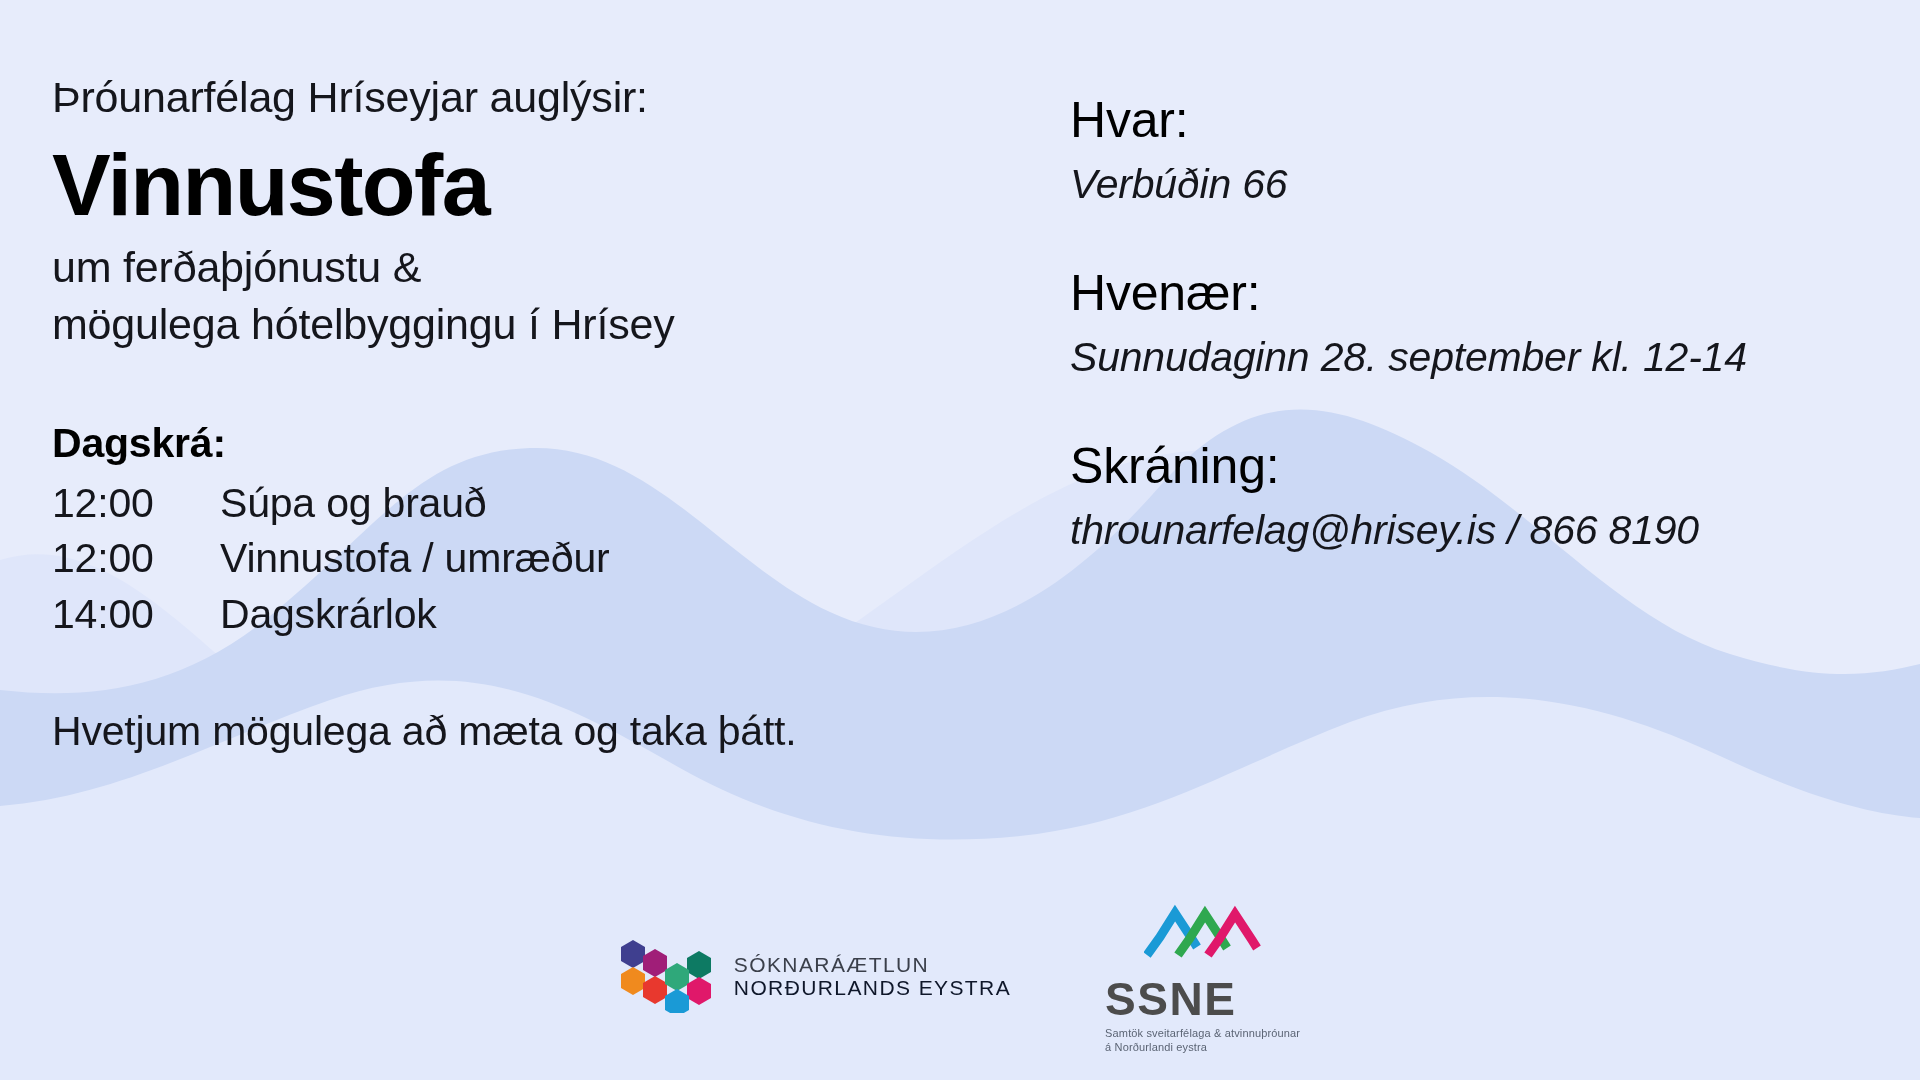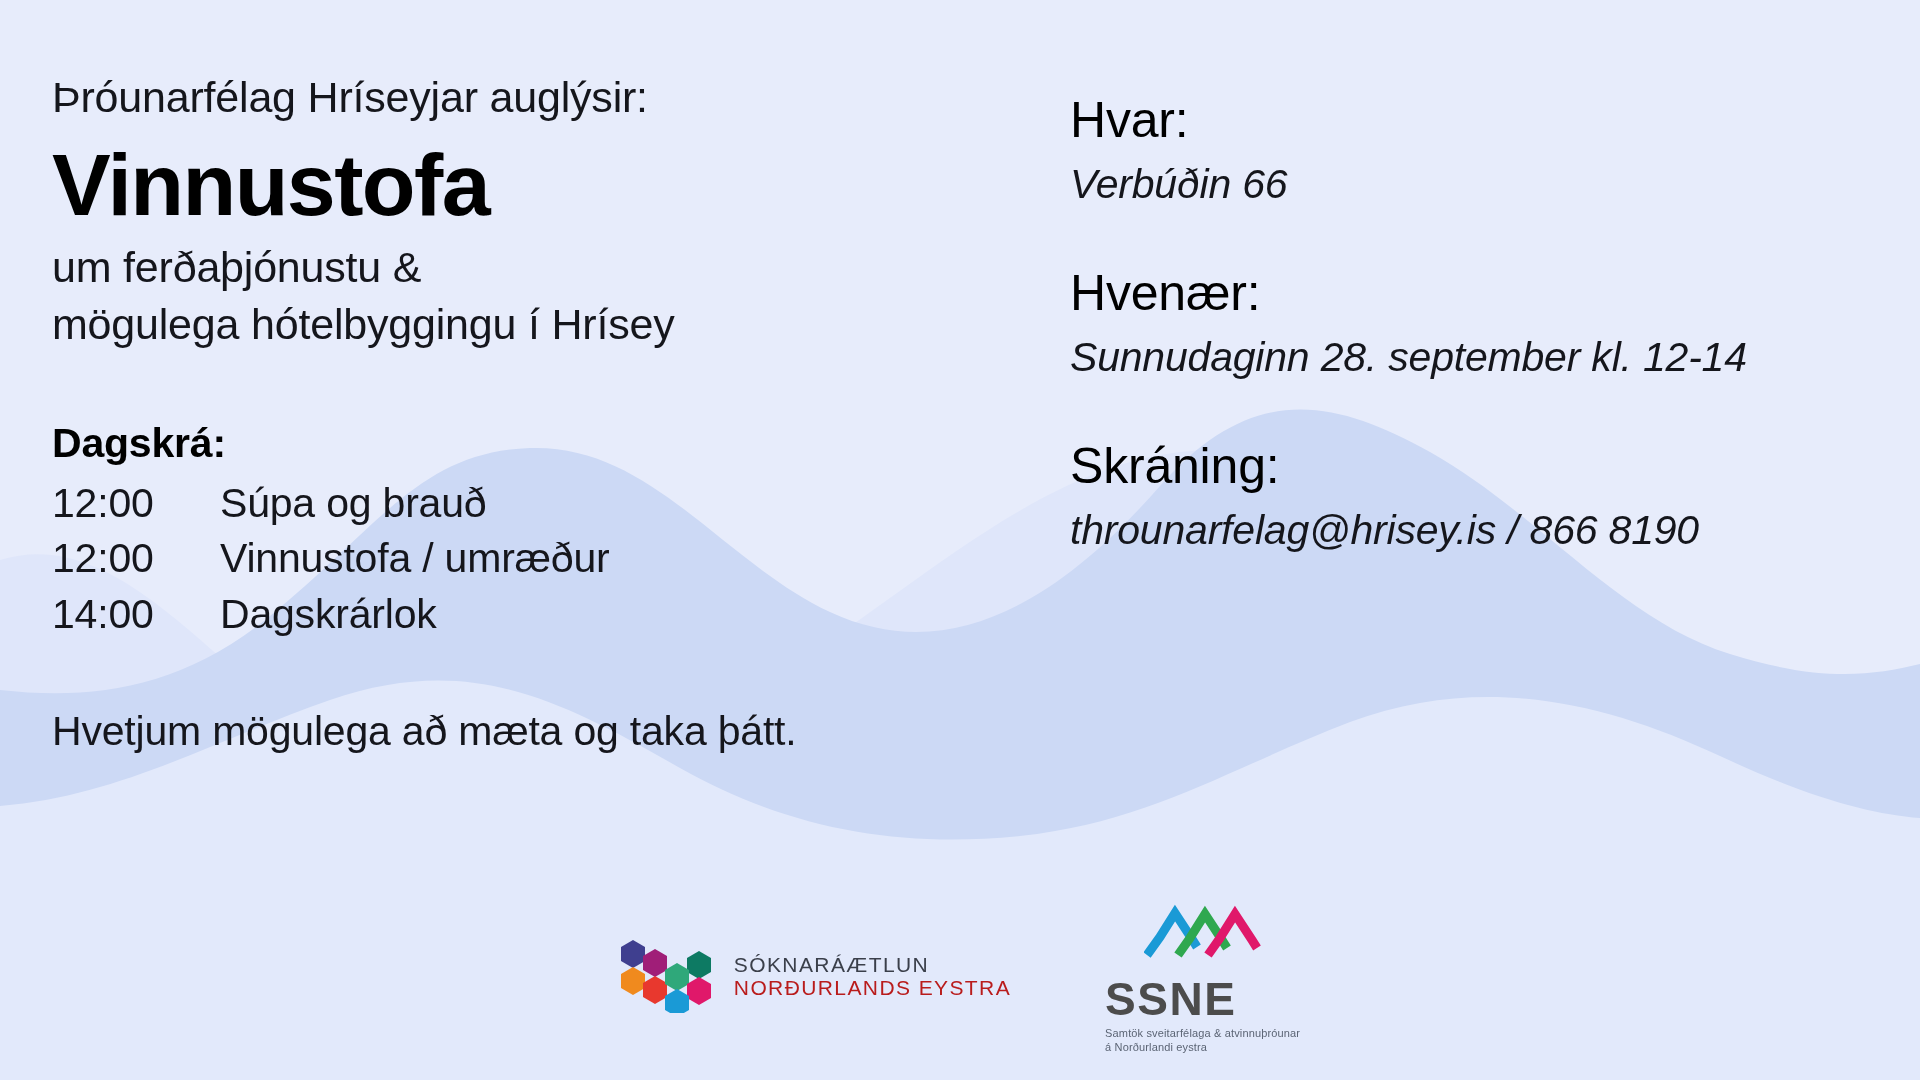--- a/index.html
+++ b/index.html
@@ -136,21 +136,21 @@
   .logo { display:flex; align-items:center; }
 
   .logo-soknar { gap:18px; }
   .soknar-text { line-height:1.12; }
   .soknar-line1 {
     font-size:21px; font-weight:400;
     letter-spacing:1.4px; color:#3a3f4a;
   }
   .soknar-line2 {
     font-size:21px; font-weight:400;
-    letter-spacing:1.4px; color:#b91c1c;
+    letter-spacing:1.4px; color:#0f172a;
   }
 
   .logo-ssne { gap:15px;flex-direction:column; }
   .ssne-text { line-height:1.0; }
   .ssne-word {
     font-size:46px; font-weight:700;
     letter-spacing:1.5px; color:#4c4c4c;
     line-height:1.0;
   }
   .ssne-tag {

